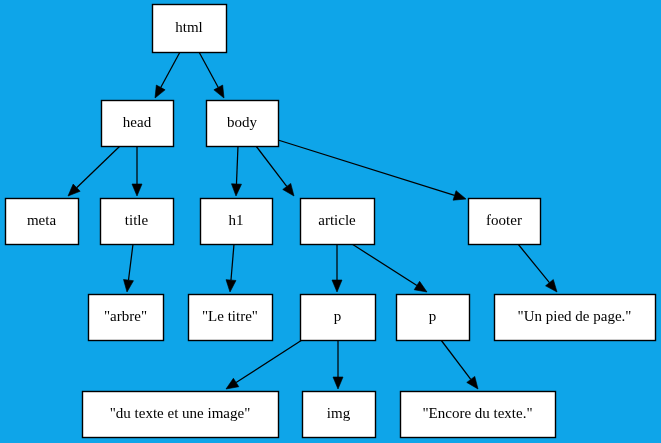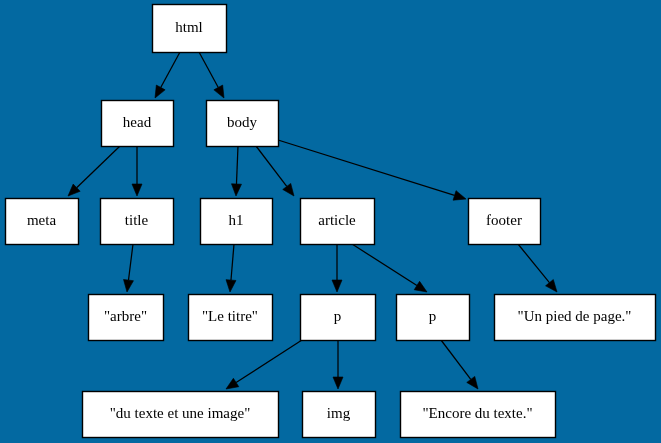--- a/index.html
+++ b/index.html
@@ -10,21 +10,21 @@
   body {
     width: 661px;
     height: 443px;
     overflow: hidden;
     font-family: "Liberation Serif", "DejaVu Serif", serif;
   }
   #graph-root {
     position: relative;
     width: 661px;
     height: 443px;
-    background: #0369a1;
+    background: #0ea5e9;
   }
   svg#graph-canvas {
     position: absolute;
     left: 0;
     top: 0;
     width: 661px;
     height: 443px;
     display: block;
   }
   .node-box {

